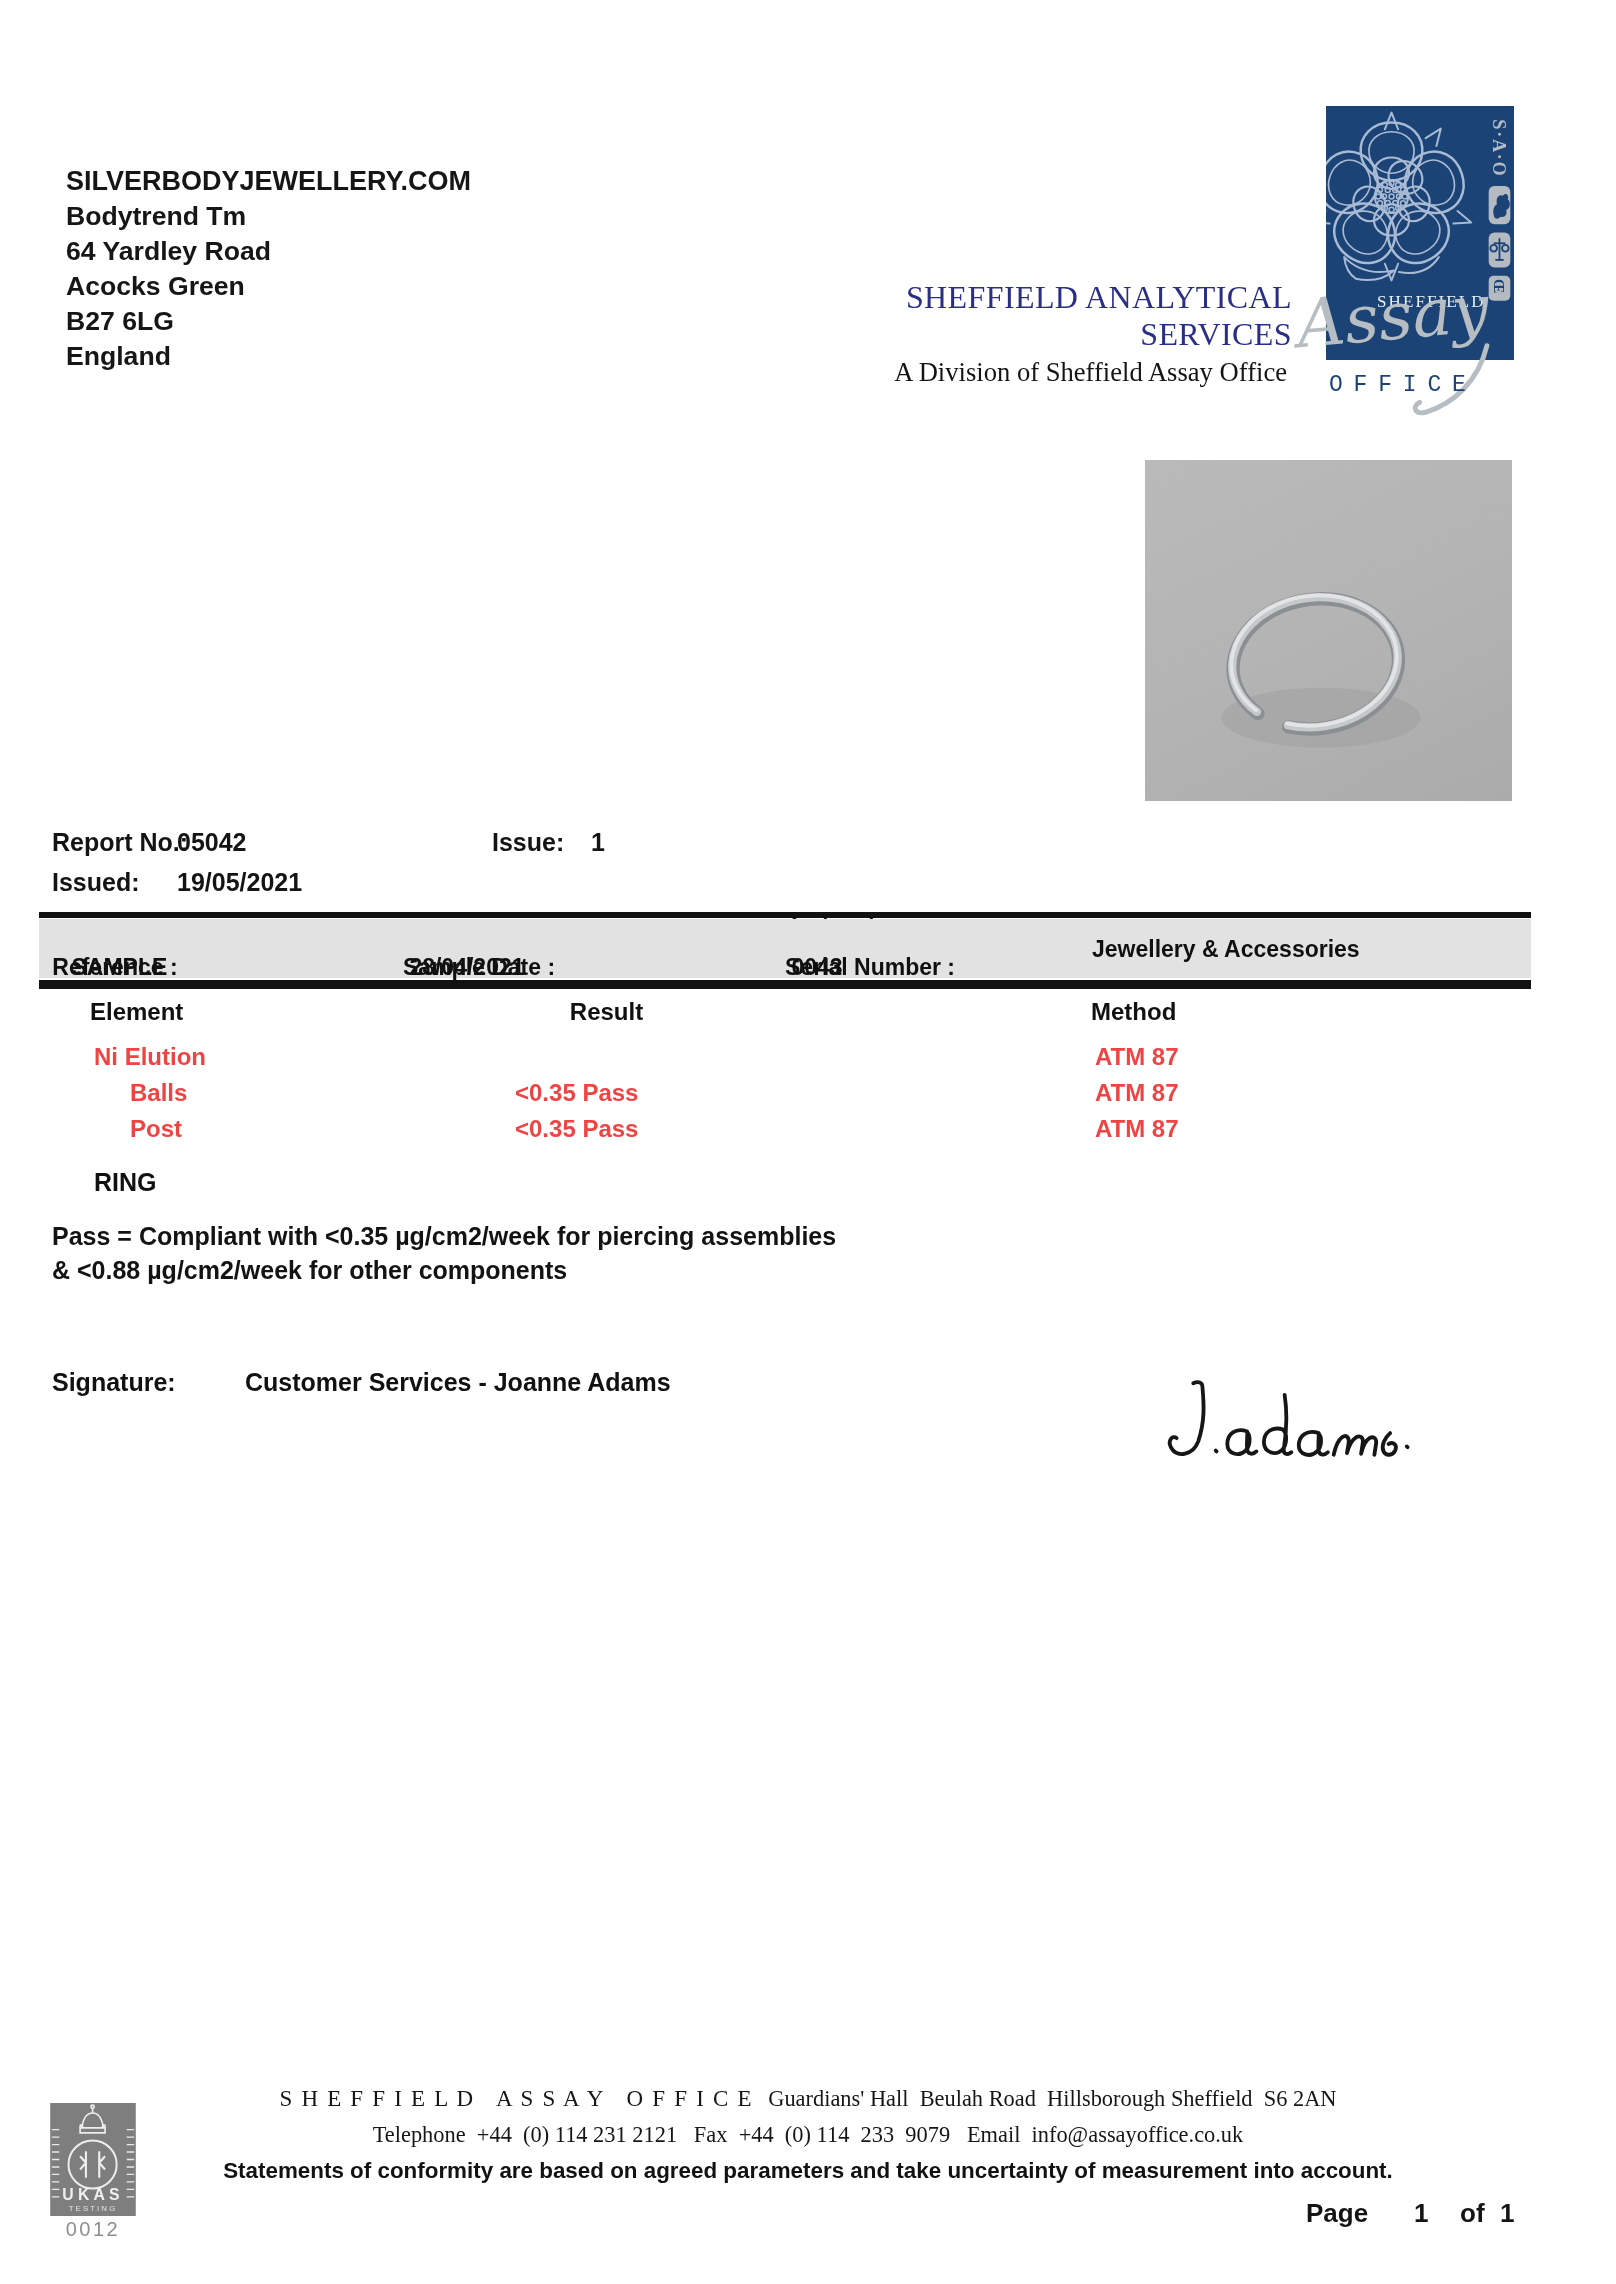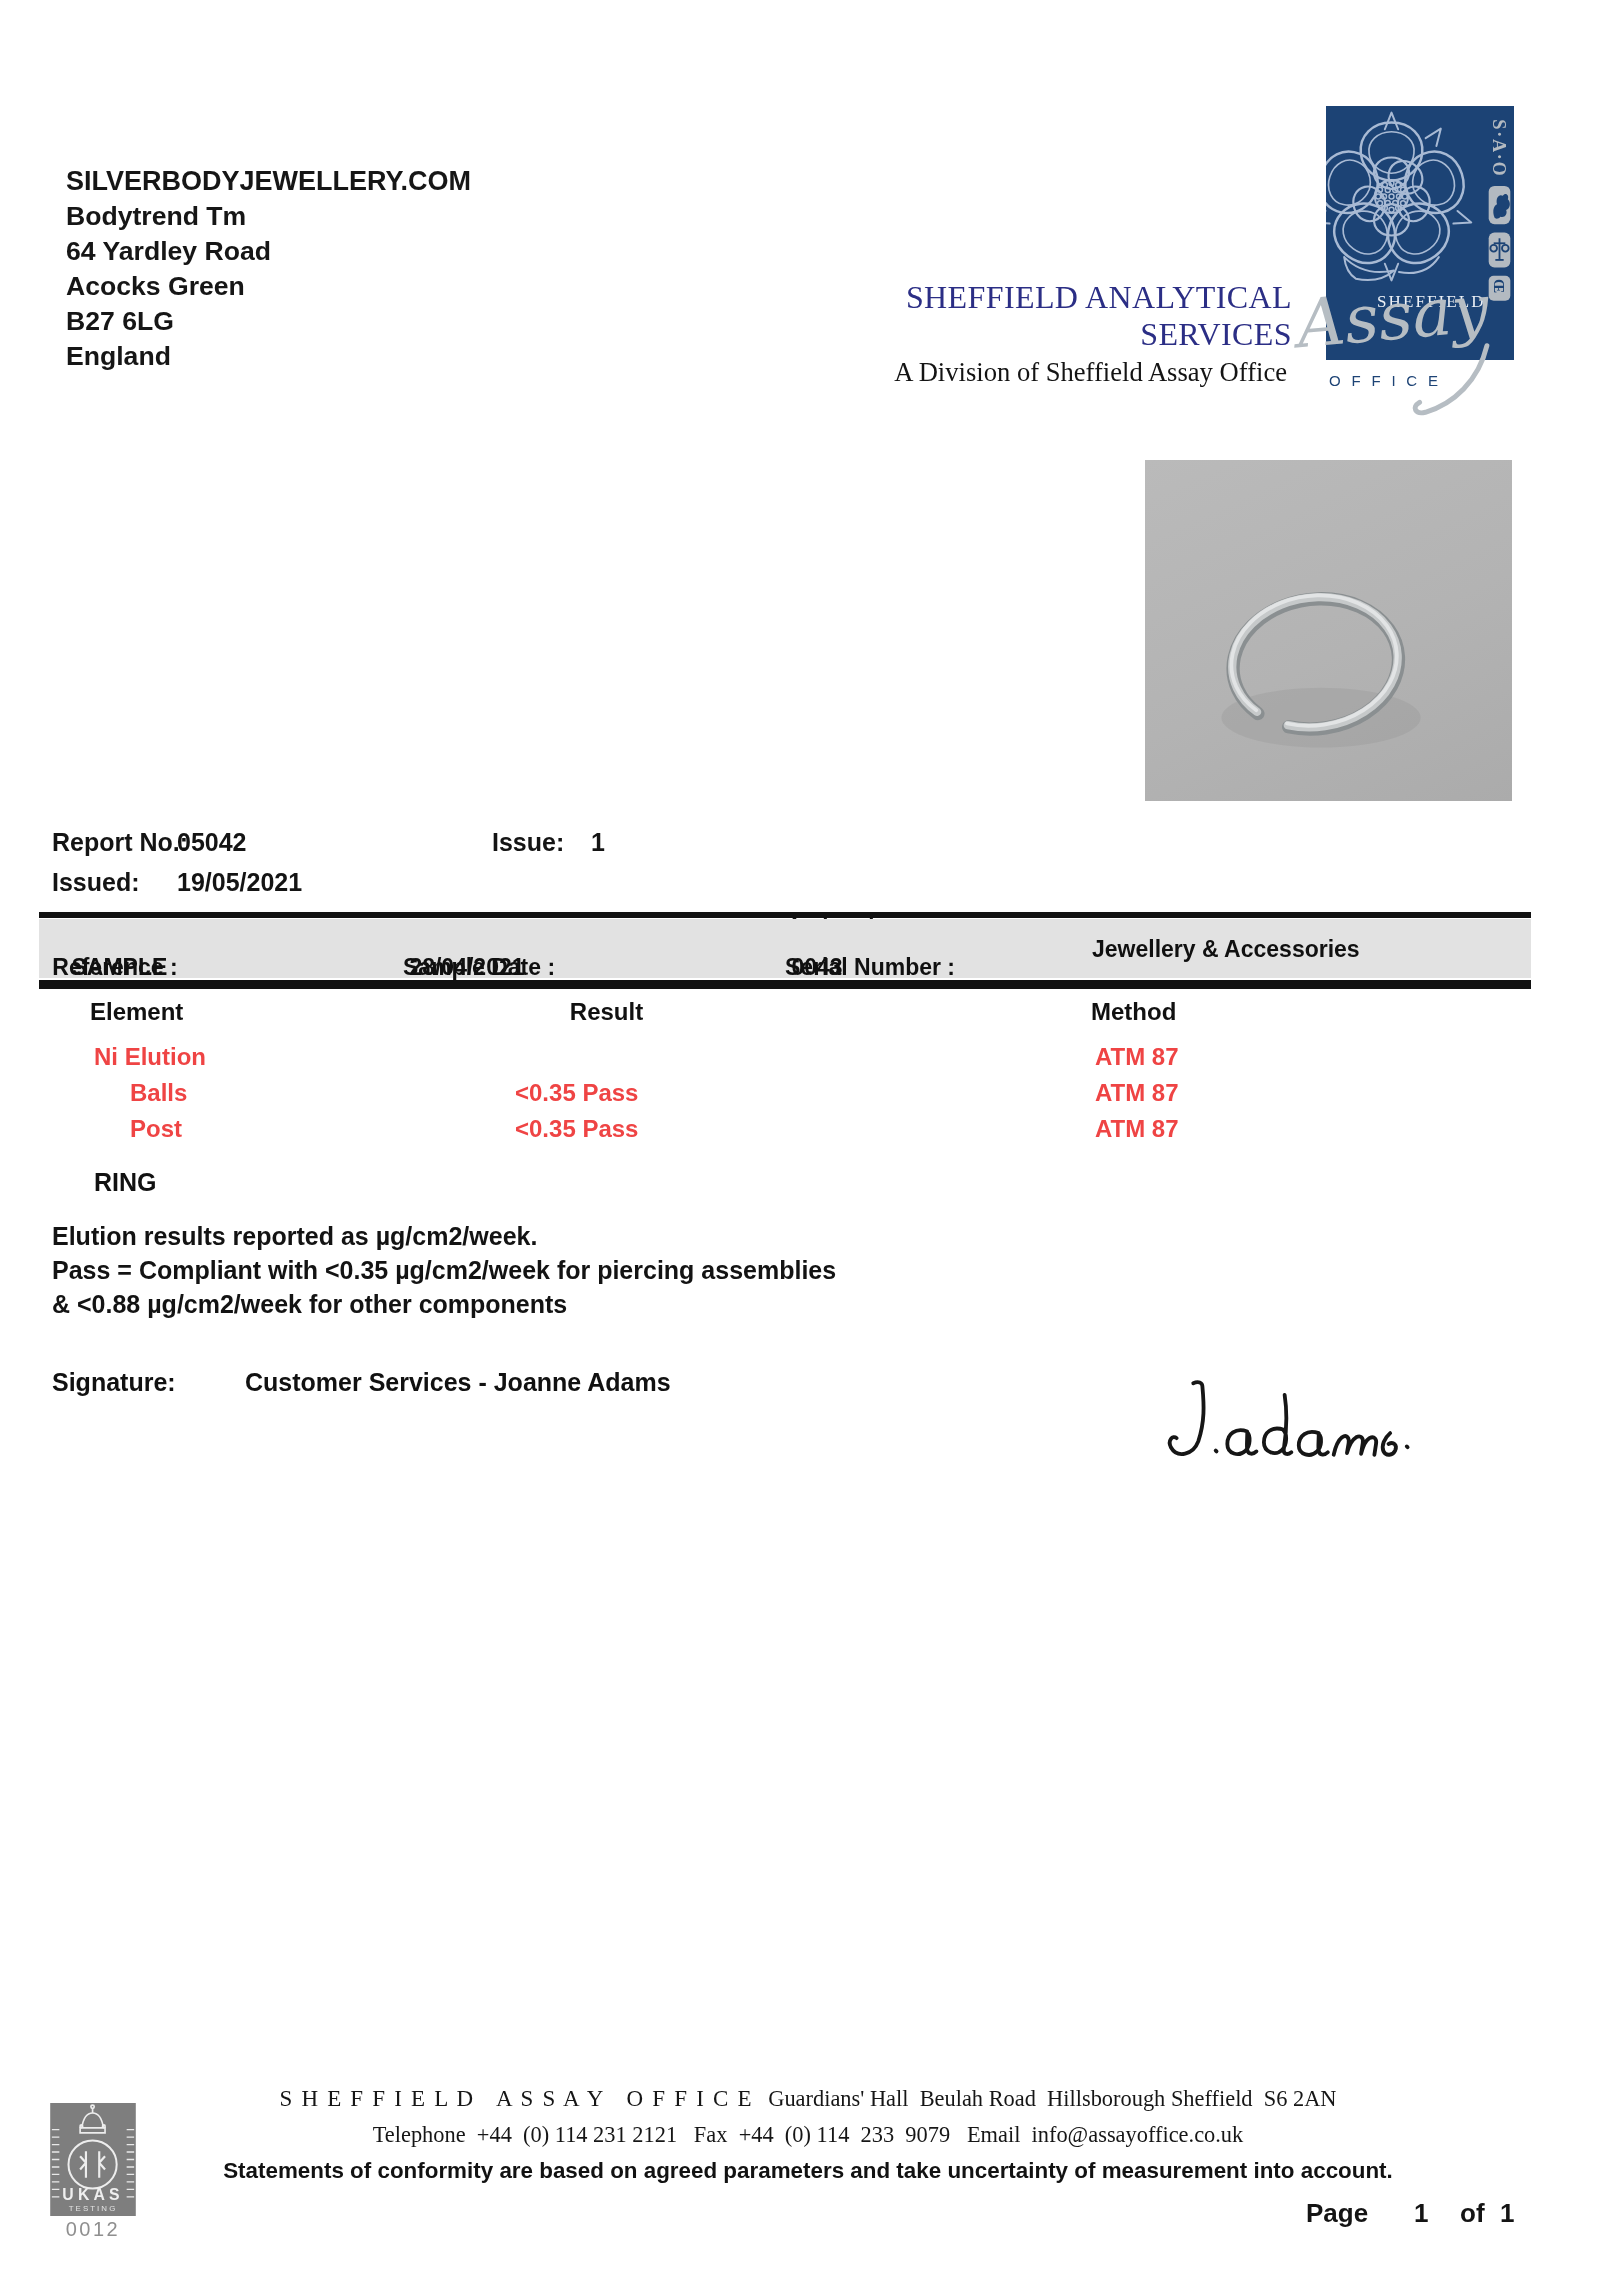--- a/index.html
+++ b/index.html
@@ -12,21 +12,21 @@
   .sas{left:747px;top:279px;width:545px;text-align:right;}
   .sas-title{font-family:"Liberation Serif",serif;font-size:32px;color:#2b2e85;letter-spacing:0.4px;}
   .sas-sub{font-family:"Liberation Serif",serif;font-size:26.6px;color:#141414;margin-top:4.2px;padding-right:5px;}
   
   .logo{left:1294px;top:98px;width:299px;height:332px;}
   .logo-box{position:absolute;left:32px;top:8.3px;width:188px;height:254px;background:#1c4375;overflow:hidden;}
   .rose{position:absolute;left:-25px;top:0px;}
   .marks{position:absolute;right:2.5px;top:10px;}
   .logo-sheffield{position:absolute;left:51px;top:186px;font-family:"Liberation Serif",serif;font-size:17px;letter-spacing:2.1px;color:#eef2f7;}
   .logo-assay{position:absolute;left:3.3px;top:186px;font-family:"DejaVu Serif","Liberation Serif",serif;font-style:italic;font-size:66px;color:#b6bdc3;transform:rotate(-5deg);line-height:66px;}
-  .logo-office{position:absolute;left:35px;top:274px;font-family:Liberation Sans, sans-serif;font-size:15px;letter-spacing:10.8px;color:#1d4375;}
+  .logo-office{position:absolute;left:35px;top:274px;font-family:Liberation Mono, monospace;font-size:23px;letter-spacing:10.8px;color:#1d4375;}
   .logo-tail{position:absolute;left:0;top:241px;}
   
   .photo{left:1145px;top:460px;width:367px;height:341px;background:linear-gradient(155deg,#bababa 0%,#b3b3b3 55%,#ababab 100%);}
   
   .meta{font-weight:bold;font-size:25px;color:#141414;white-space:nowrap;}
   .m-rnl{left:52px;top:828px;} .m-rnv{left:177px;top:828px;}
   .m-isl{left:492px;top:828px;} .m-isv{left:591px;top:828px;}
   .m-idl{left:52px;top:868px;} .m-idv{left:177px;top:868px;}
   .m-ext{left:791px;top:864px;margin-top:46px;}
   
@@ -197,21 +197,20 @@
 <span class="abs td r1m">ATM 87</span>
 <span class="abs td r2e">Balls</span>
 <span class="abs td r2r">&lt;0.35 Pass</span>
 <span class="abs td r2m">ATM 87</span>
 <span class="abs td r3e">Post</span>
 <span class="abs td r3r">&lt;0.35 Pass</span>
 <span class="abs td r3m">ATM 87</span>
 <span class="abs ring-label">RING</span>
 
 <div class="abs notes">
-  <div>Elution results reported as µg/cm2/week.</div>
   <div>Pass = Compliant with &lt;0.35 µg/cm2/week for piercing assemblies</div>
   <div>&amp; &lt;0.88 µg/cm2/week for other components</div>
 </div>
 
 <span class="abs sig-label">Signature:</span>
 <span class="abs sig-name">Customer Services - Joanne Adams</span>
 <svg class="abs sig-script" width="266" height="108" viewBox="0 0 320 130">
   <g stroke="#161616" stroke-width="4.6" fill="none" stroke-linecap="round" stroke-linejoin="round">
     <path d="M52 16 C58 13 63 15 63 20 C65 42 66 62 58 86 C52 102 33 107 25 93 C21 85 27 78 32 82"></path>
     <path d="M79 97 L80 98"></path>

